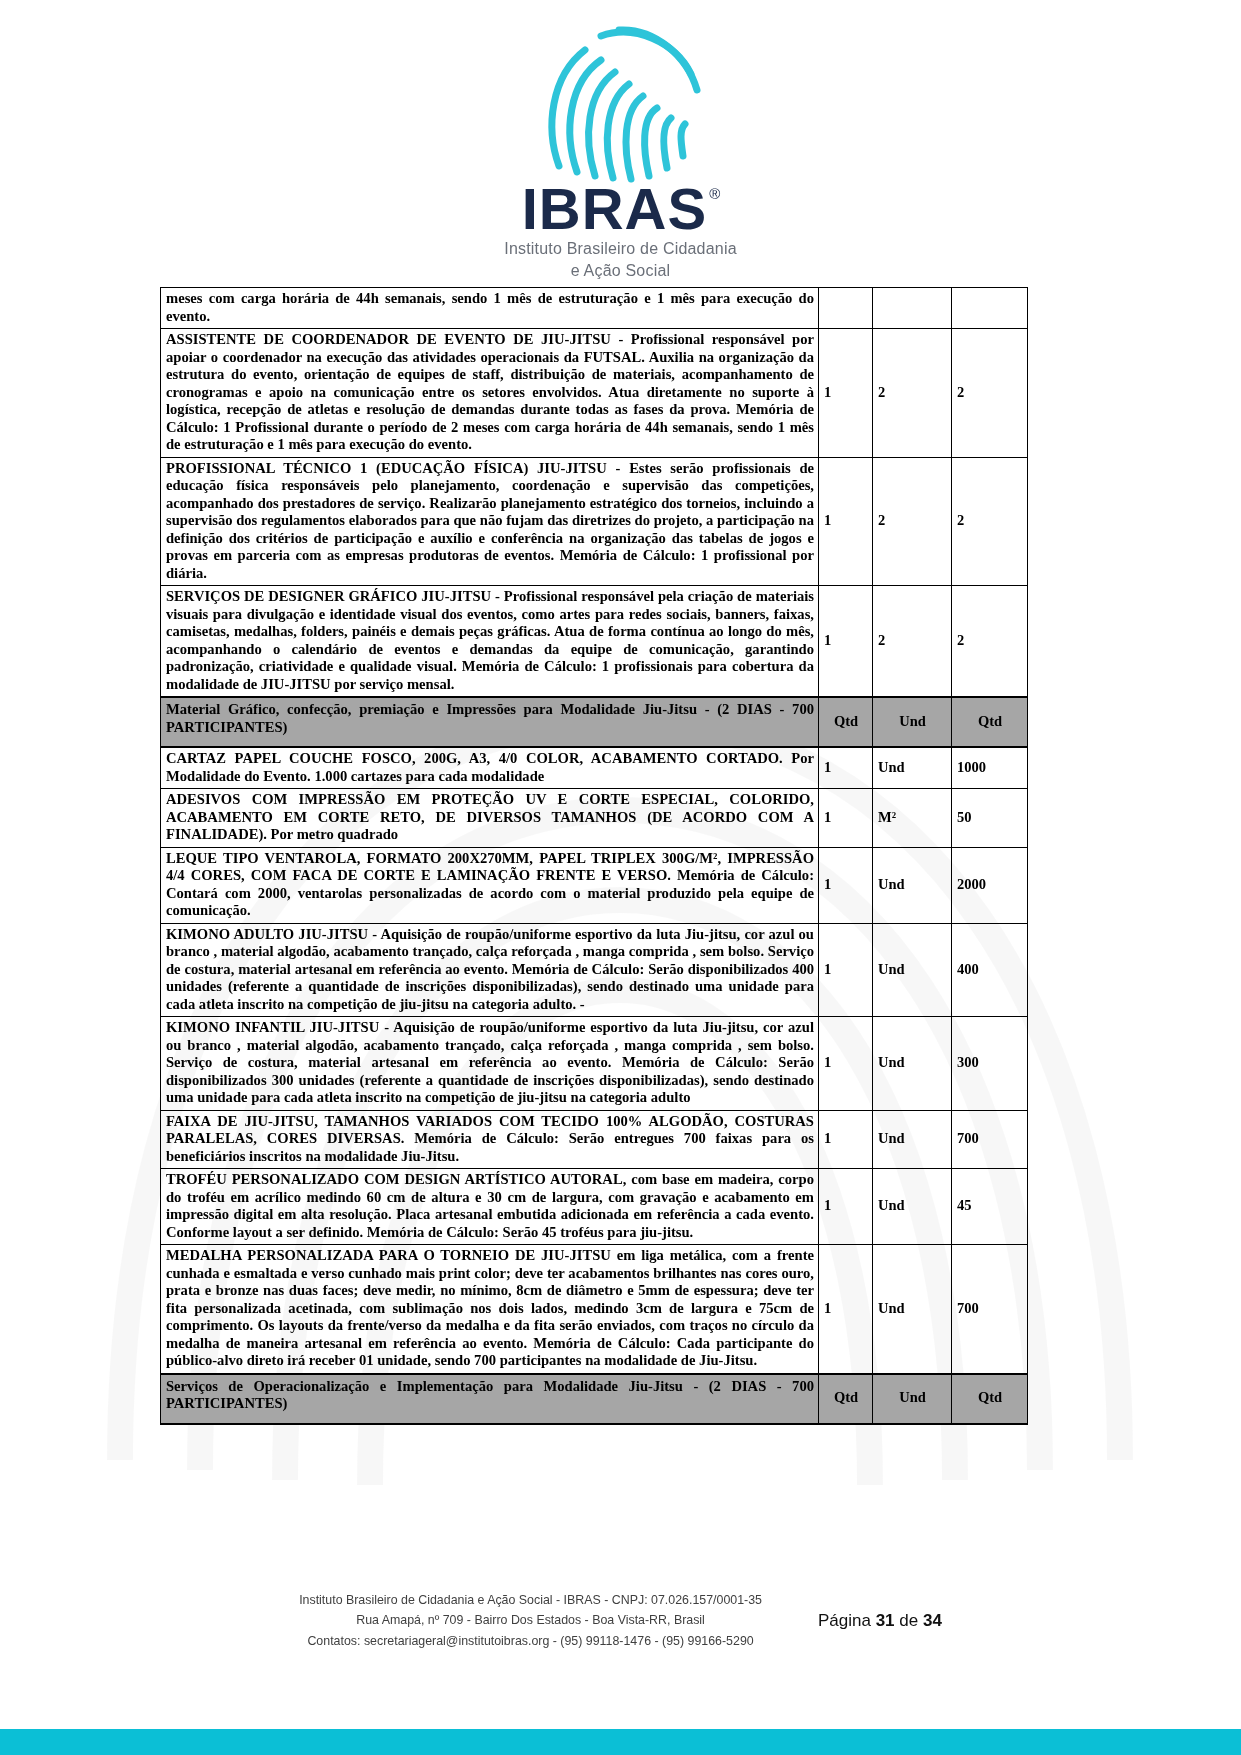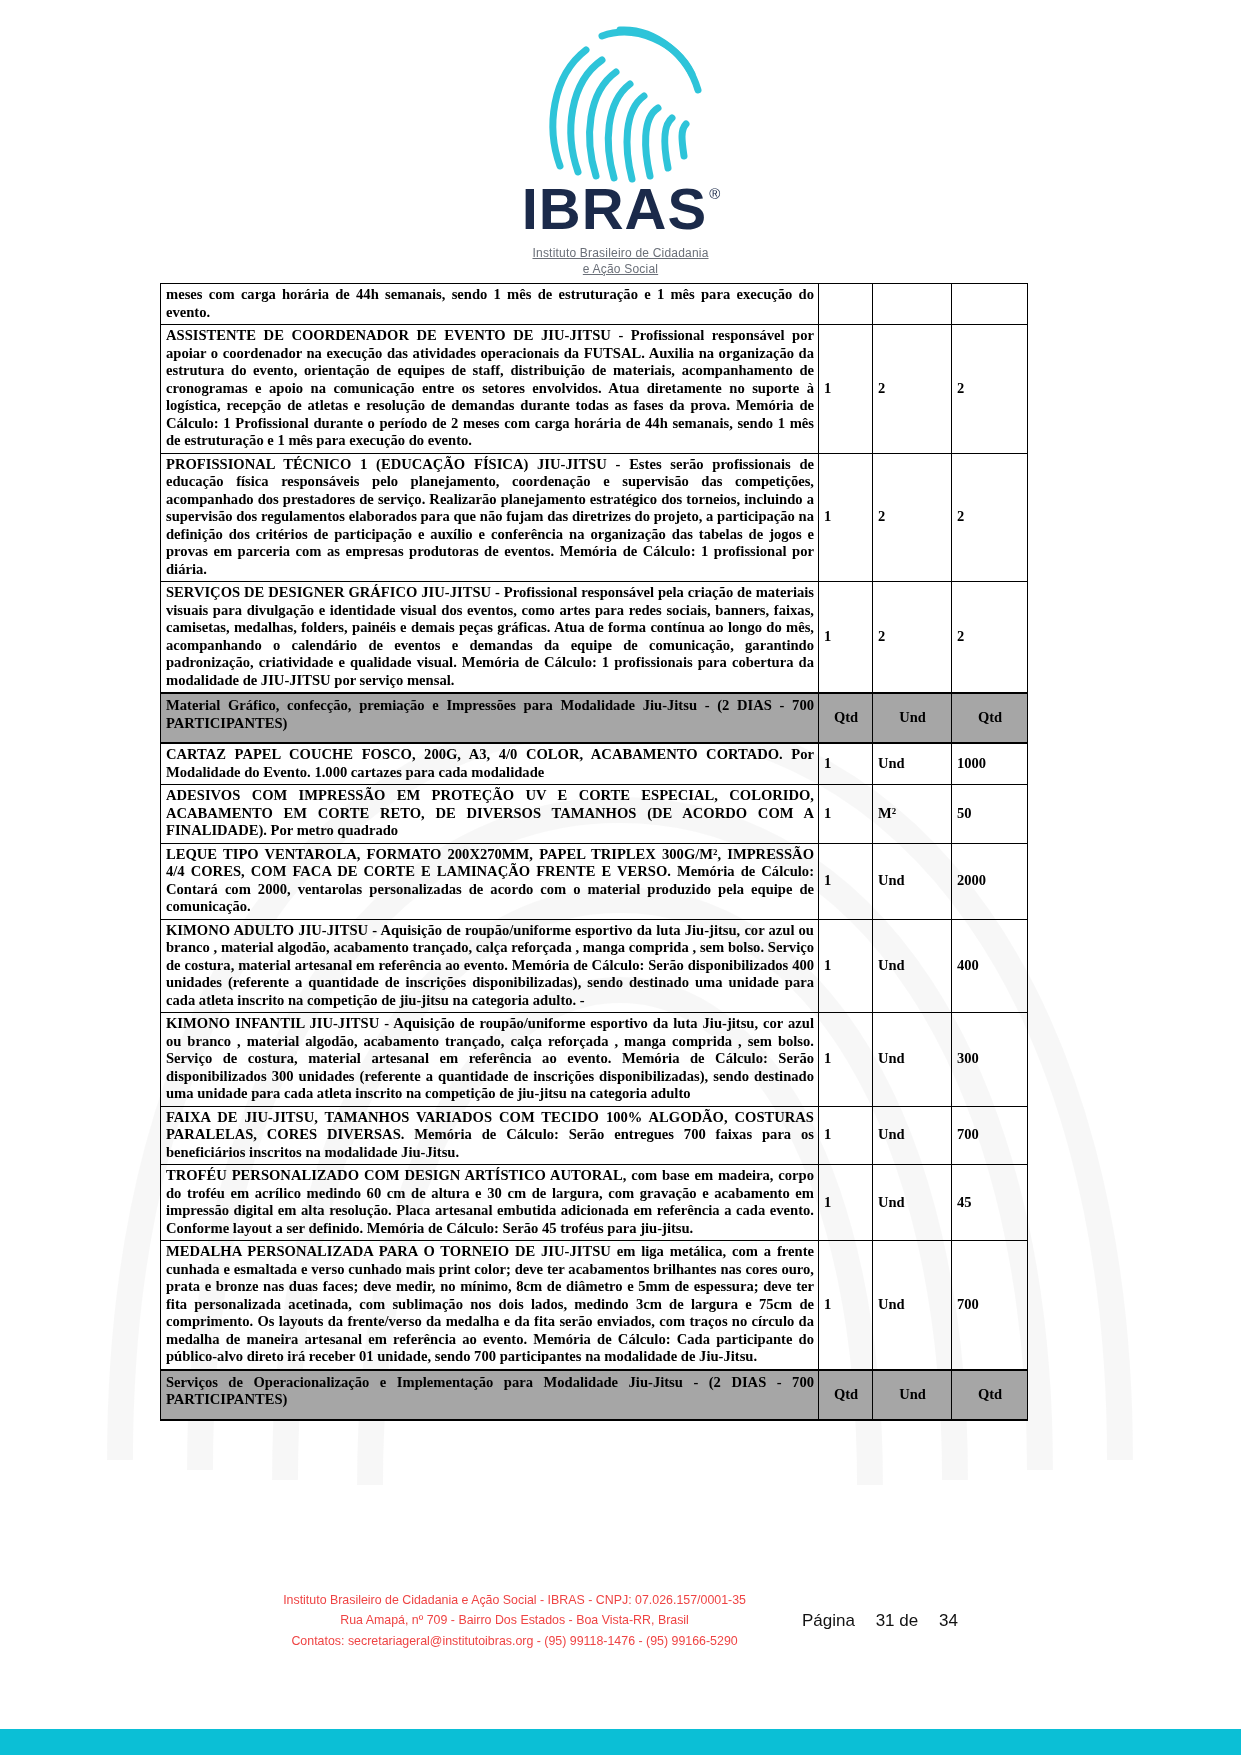--- a/index.html
+++ b/index.html
@@ -59,26 +59,24 @@
   .logo-reg {
     font-size: 15px;
     vertical-align: top;
     position: relative;
     top: 6px;
     left: 2px;
     font-weight: normal;
   }
   .logo-sub {
     font-family: "Liberation Sans", sans-serif;
-    font-size: 12px;
+    font-size: 16px;
     color: #6a6f78;
     line-height: 1.35;
-    margin-top: 7px;
     letter-spacing: 0.2px;
-    text-decoration: underline;
   }
 
   
   .table-zone {
     position: relative;
     z-index: 2;
     padding: 0 158px 0 160px;
   }
   table.spec {
     border-collapse: collapse;
@@ -142,29 +140,29 @@
   }
   .footer-inner {
     display: flex;
     align-items: center;
     justify-content: center;
     gap: 56px;
   }
   .footer-lines {
     text-align: center;
     font-size: 12.4px;
-    color: #ef4444;
+    color: #404040;
     line-height: 1.65;
   }
   .footer-page {
     font-size: 17px;
     color: #111;
     white-space: nowrap;
   }
-  .footer-page b { font-weight: normal; margin-left: 16px; }
+  .footer-page b { font-weight: bold; }
 
   .bottom-bar {
     position: absolute;
     left: 0;
     bottom: 0;
     width: 1241px;
     height: 26px;
     background: #0bbfd6;
     z-index: 3;
   }

